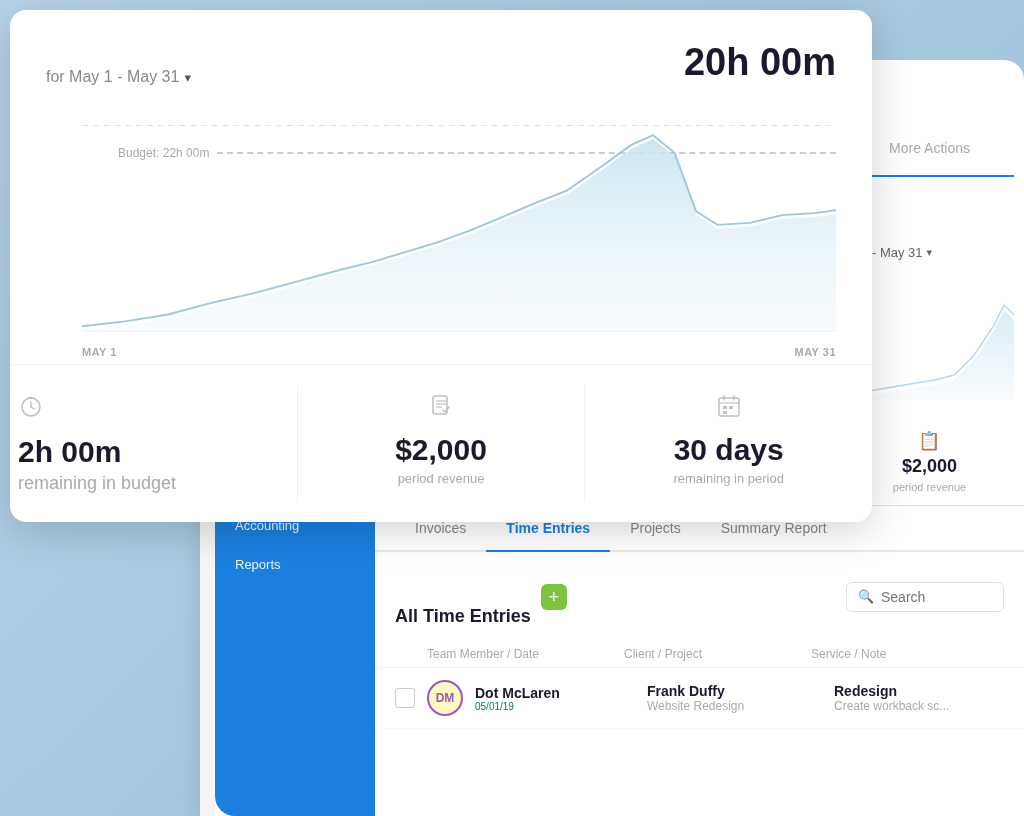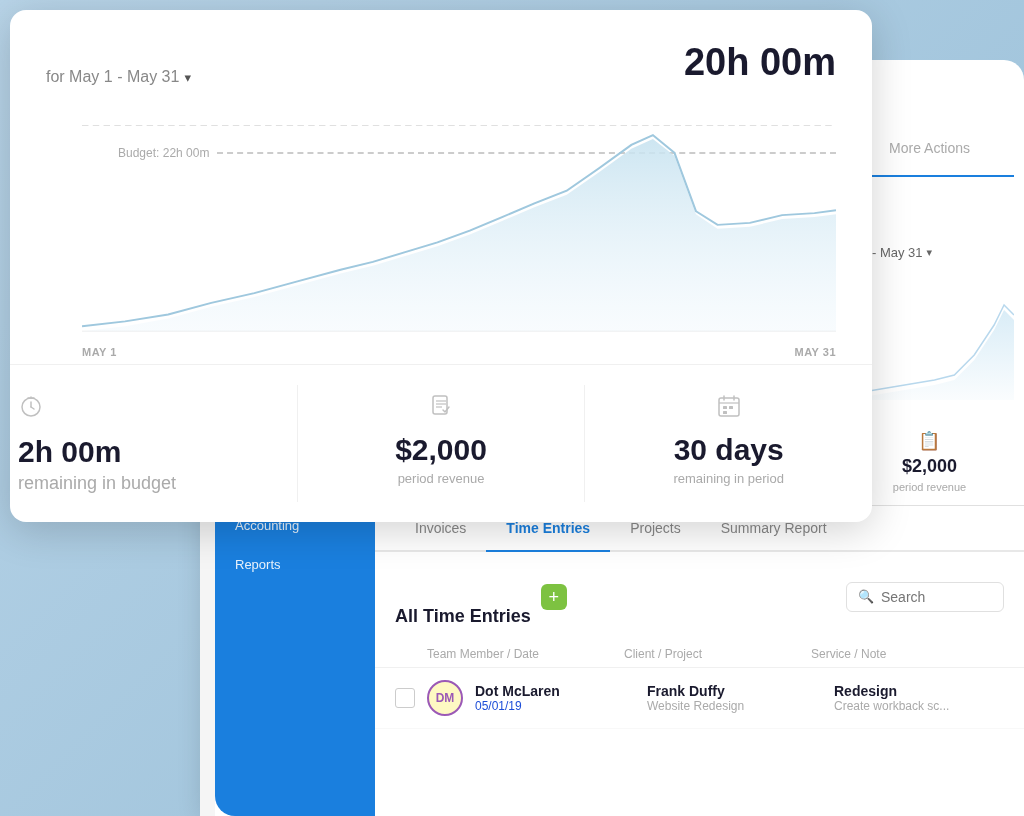--- a/index.html
+++ b/index.html
@@ -174,21 +174,21 @@
       <div style="flex:0 0 185px;">Team Member / Date</div>
       <div style="flex:0 0 175px;">Client / Project</div>
       <div style="flex:1;">Service / Note</div>
     </div>
 
     <div style="display:flex;padding:12px 20px;align-items:center;gap:12px;border-bottom:1px solid #f8f8f8;">
       <div style="width:20px;height:20px;border:1.5px solid #ccc;border-radius:3px;background:#fff;cursor:pointer;flex-shrink:0;"></div>
       <div style="width:36px;height:36px;border-radius:50%;border:2px solid #9b59b6;display:flex;align-items:center;justify-content:center;font-size:12px;font-weight:700;color:#9b59b6;flex-shrink:0;background:#fef9c3;">DM</div>
       <div style="flex:0 0 160px;">
         <div style="font-size:14px;font-weight:600;color:#1a1a2e;">Dot McLaren</div>
-        <div style="font-size:12px;color:#1d4ed8;">05/01/19</div>
+        <div style="font-size:10px;color:#0f766e;">05/01/19</div>
       </div>
       <div style="flex:0 0 175px;">
         <div style="font-size:14px;font-weight:600;color:#1a1a2e;">Frank Duffy</div>
         <div style="font-size:12px;color:#aaa;">Website Redesign</div>
       </div>
       <div style="flex:1;">
         <div style="font-size:14px;font-weight:600;color:#1a1a2e;">Redesign</div>
         <div style="font-size:12px;color:#aaa;">Create workback sc...</div>
       </div>
     </div>

